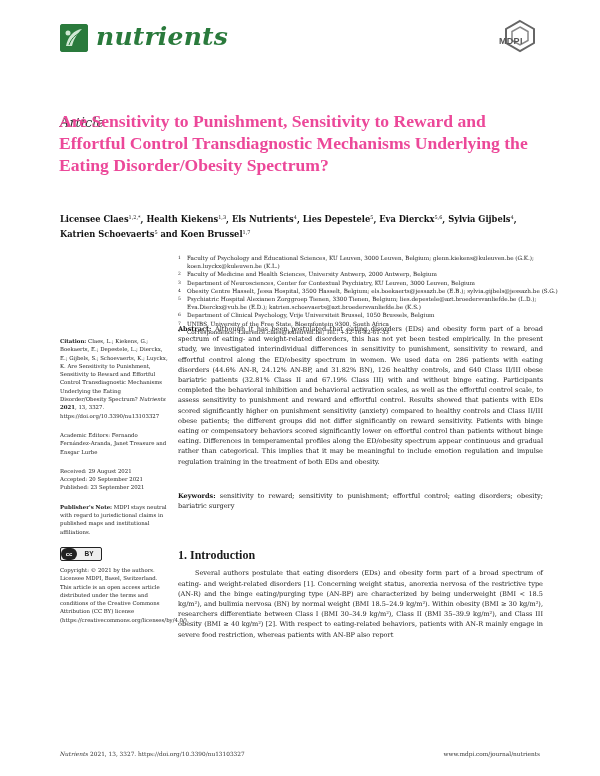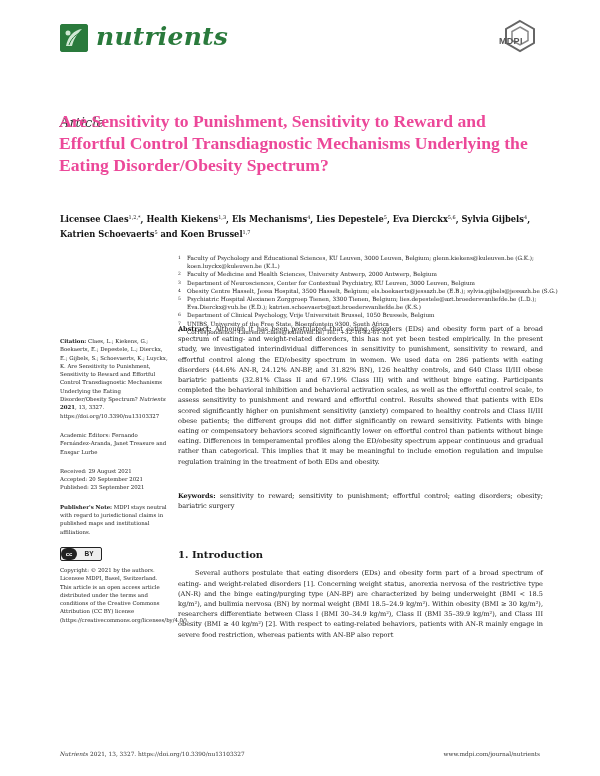--- a/index.html
+++ b/index.html
@@ -32,21 +32,21 @@
   .sidebar .blk { margin-bottom:11px; }
   .sidebar i { font-style:italic; }
   .cc-badge { display:flex; width:42px; height:14px; border:1px solid #222; border-radius:2px; margin:4px 0 5px 0; background:#eee; }
   .cc-badge .c1 { width:16px; height:12px; background:#222; border-radius:6px; color:#fff; font-family:"Liberation Sans", sans-serif; font-size:6px; font-weight:bold; display:flex; align-items:center; justify-content:center; }
   .cc-badge .c2 { flex:1; display:flex; align-items:center; justify-content:center; font-family:"Liberation Sans", sans-serif; font-size:6.5px; font-weight:bold; }
 
   
   .main { left:178px; top:324px; width:365px; font-family:"DejaVu Serif", serif; font-size:6.55px; line-height:10.2px; color:#1a1a1a; text-align:justify; }
   .main b { font-weight:bold; }
   .kw { margin-top:24px; }
-  .intro-head { margin-top:39px; font-weight:bold; font-size:10px; }
+  .intro-head { margin-top:39px; font-weight:bold; font-size:12px;font-family:Liberation Serif, serif; }
   .intro-body { margin-top:8px; text-indent:17px; }
 
   
   .footer-left { left:60px; top:751px; font-family:"DejaVu Serif", serif; font-size:5.8px; color:#333; }
   .footer-right { right:60px; top:751px; font-family:"DejaVu Serif", serif; font-size:5.8px; color:#333; }
 </style>
 </head>
 <body>
 
 <div class="abs logo-box">
@@ -67,21 +67,21 @@
 </div>
 <div class="abs mdpi-text">MDPI</div>
 
 <div class="abs article-label">Article</div>
 
 <div class="abs title">Are Sensitivity to Punishment, Sensitivity to Reward and Effortful Control Transdiagnostic Mechanisms Underlying the Eating Disorder/Obesity Spectrum?</div>
 
 <div class="abs authors">
   <span><span>Licensee Claes</span><sup>1,2,*</sup>, </span>
   <span><span>Health Kiekens</span><sup>1,3</sup>, </span>
-  <span><span>Els Mechanisms</span><sup>4</sup>, </span>
+  <span><span>Els Nutrients</span><sup>4</sup>, </span>
   <span><span>Lies Depestele</span><sup>5</sup>, </span>
   <span><span>Eva Dierckx</span><sup>5,6</sup>, </span>
   <span><span>Sylvia Gijbels</span><sup>4</sup>,</span>
   <span><span>Katrien Schoevaerts</span><sup>5</sup> and </span>
   <span><span>Koen Brussel</span><sup>1,7</sup></span>
 </div>
 
 <div class="abs affils">
   <div class="affil">
       <span class="num">1</span>

